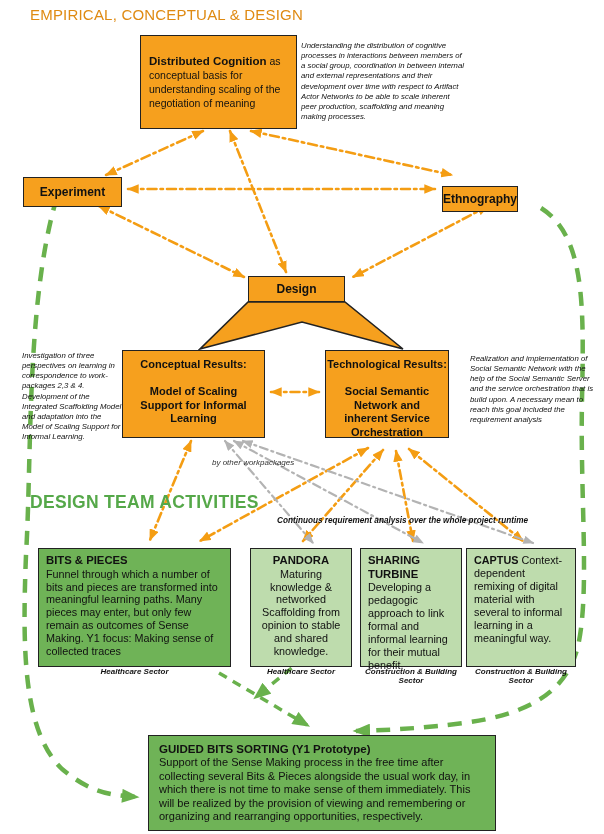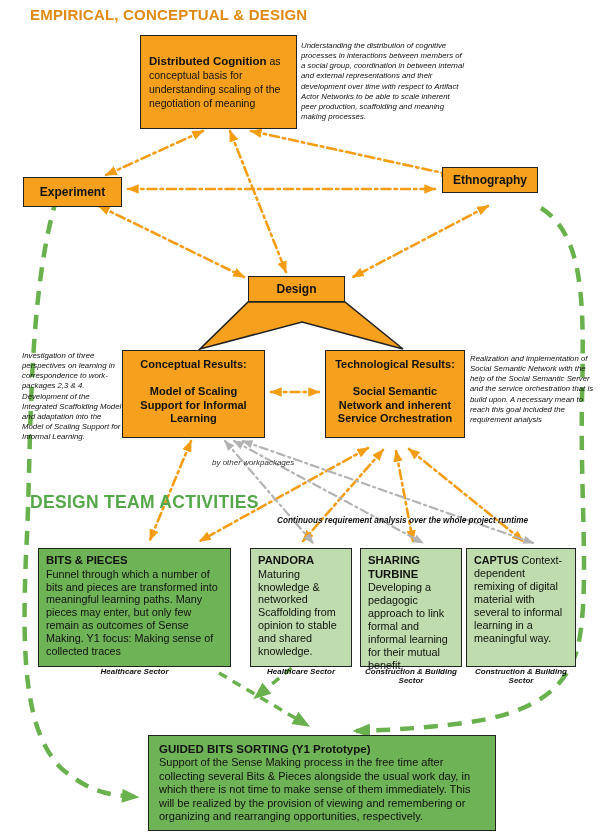--- a/index.html
+++ b/index.html
@@ -3,47 +3,47 @@
 <meta charset="utf-8">
 <style>
   html,body{margin:0;padding:0;background:#fff;}
   body{font-family:"Liberation Sans", sans-serif;}
   #stage{position:relative;width:604px;height:834px;background:#fff;overflow:hidden;}
   #arrow-layer{position:absolute;left:0;top:0;}
   .ol{stroke:var(--orange_line);stroke-width:2.6;fill:none;stroke-dasharray:9 4 2.5 4;stroke-linecap:round;}
   .gl{stroke:var(--gray_line);stroke-width:2.2;fill:none;stroke-dasharray:8 4 2 4;stroke-linecap:round;}
   .grl{stroke:var(--green_line);stroke-width:4.5;fill:none;stroke-dasharray:14 10;}
   .grl2{stroke:var(--green_line);stroke-width:3.5;fill:none;stroke-dasharray:9 7;}
-  .main-title{position:absolute;left:30px;top:6px;font-size:15px;font-weight:bold;color:var(--title_orange);letter-spacing:.2px;}
+  .main-title{position:absolute;left:30px;top:6px;font-size:15px;font-weight:normal;color:var(--title_orange);letter-spacing:.2px;}
   .box{position:absolute;box-sizing:border-box;border:1.6px solid #222;color:#111;}
   .obox{background:var(--orange_fill);}
   .dc{left:140px;top:35px;width:157px;height:94px;padding:18px 8px;font-size:10.5px;line-height:1.32;}
   .dc .h{font-weight:bold;font-size:11.5px;}
   .sb{display:flex;align-items:center;justify-content:center;font-weight:bold;font-size:12px;}
   .experiment{left:23px;top:177px;width:99px;height:30px;}
-  .ethnography{left:442px;top:167px;width:96px;height:26px;}
+  .ethnography{left:442px;top:186px;width:76px;height:26px;}
   .design{left:248px;top:276px;width:97px;height:26px;}
   .result{padding-top:7px;text-align:center;font-weight:bold;font-size:11px;line-height:1.25;}
   .conceptual{left:122px;top:350px;width:143px;height:88px;}
-  .technological{left:325px;top:350px;width:140px;height:88px;}
+  .technological{left:325px;top:350px;width:124px;height:88px;}
   .result .h{margin-bottom:13px;}
   .result .b{width:90%;margin:0 auto;}
   .ann{position:absolute;font-style:italic;font-size:7.8px;line-height:1.3;color:#111;}
   .ann-dc{left:301px;top:41px;width:163px;}
   .ann-left{left:22px;top:351px;width:100px;}
   .ann-right{left:470px;top:354px;width:128px;}
   .by-other{position:absolute;left:212px;top:458px;font-size:8px;font-style:italic;color:#333;}
   .dt-title{position:absolute;left:30px;top:492px;font-size:17.5px;font-weight:bold;color:var(--green_title);letter-spacing:.3px;}
   .continuous{position:absolute;left:277px;top:516px;font-size:8.2px;font-weight:bold;font-style:italic;color:#111;}
   .act{top:548px;height:119px;padding:5px 7px;font-size:10.8px;line-height:1.2;}
   .act .h{font-weight:bold;font-size:11.3px;}
   .dark{background:var(--green_dark);}
   .light{background:var(--green_light);}
   .bits{left:38px;width:193px;}
-  .pandora{left:250px;width:102px;}
+  .pandora{left:250px;width:102px;text-align:center;}
   .sharing{left:360px;width:102px;}
   .captus{left:466px;width:110px;}
   .sector{position:absolute;top:667px;font-size:8px;font-weight:bold;font-style:italic;text-align:center;color:#111;}
   .s0{left:38px;width:193px;}
   .s1{left:250px;width:102px;}
   .s2{left:360px;width:102px;}
   .s3{left:466px;width:110px;}
   .guided{left:148px;top:735px;width:348px;height:96px;padding:6px 10px;font-size:11px;line-height:1.23;}
   .guided .h{font-weight:bold;font-size:11.5px;}
 </style>

